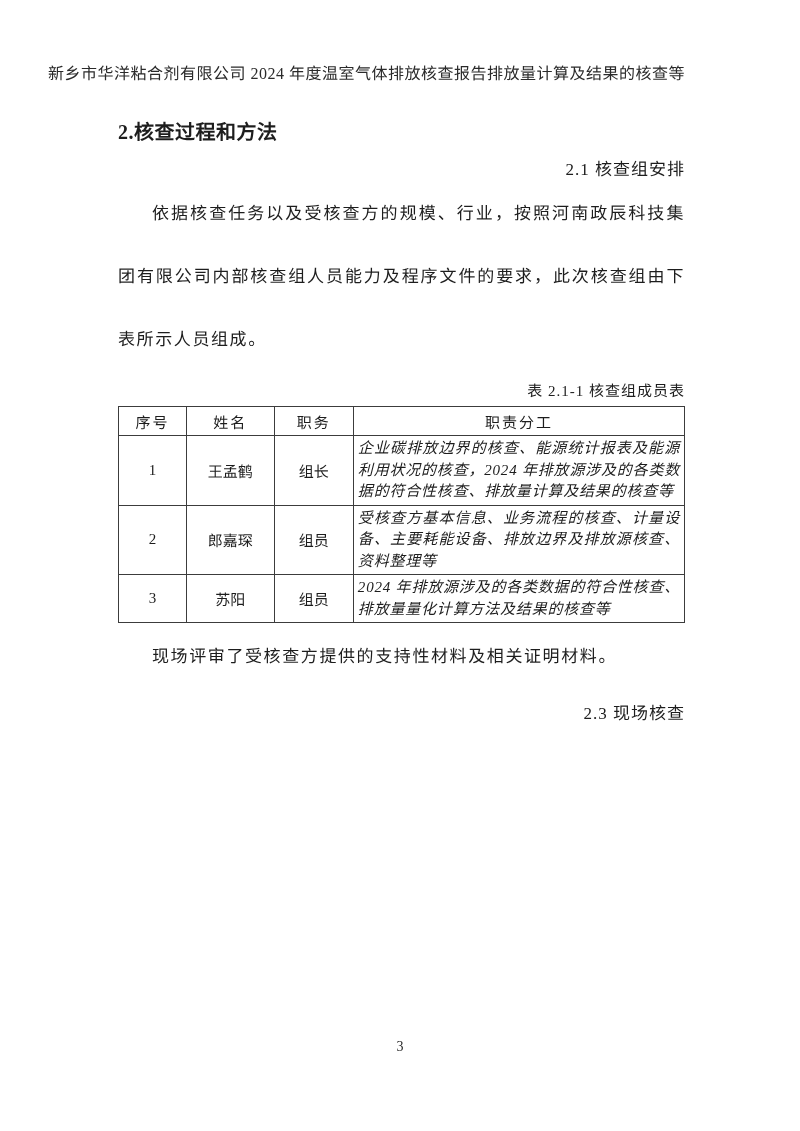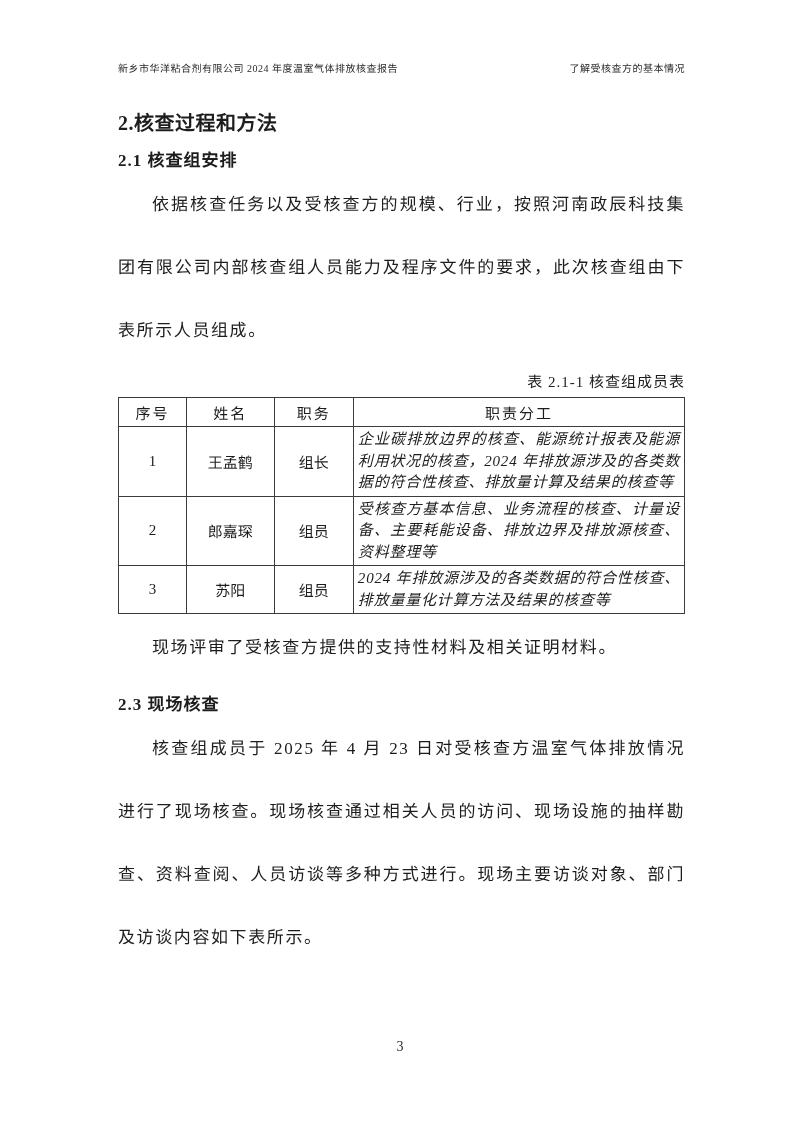--- a/index.html
+++ b/index.html
@@ -13,40 +13,41 @@
   }
   .page {
     position: relative;
     box-sizing: border-box;
     width: 800px;
     height: 1131px;
     padding: 60px 115px 0 118px;
   }
   .doc-header {
     display: flex;
-    justify-content: space-between;
+    justify-content: flex-end;
     align-items: baseline;
-    font-size: 10px;
+    font-size: 16px;
     letter-spacing: 0.5px;
     color: #2a2a2a;
     white-space: nowrap;
   }
   h1.sec-title {
     font-size: 20px;
     font-weight: bold;
     margin: 36px 0 0 0;
     line-height: 24px;
     letter-spacing: 0.5px;
   }
   h2.sub-title {
     font-size: 17px;
-    font-weight: bold;
+    font-weight: normal;
     margin: 14px 0 0 0;
     line-height: 24px;
     letter-spacing: 1px;
+    text-align: right;
   }
   p.body-par {
     font-size: 17px;
     line-height: 63px;
     margin: 0;
     text-indent: 2em;
     text-align: justify;
     text-justify: inter-character;
     letter-spacing: 1.6px;
   }
@@ -95,21 +96,21 @@
     color: #2a2a2a;
   }
 </style>
 </head>
 <body>
 
 <div class="page">
 
   <div class="doc-header">
     <span>新乡市华洋粘合剂有限公司 2024 年度温室气体排放核查报告</span>
-    <span>了解受核查方的基本情况</span>
+    <span>排放量计算及结果的核查等</span>
   </div>
 
   <h1 class="sec-title">2.核查过程和方法</h1>
 
   <h2 class="sub-title">2.1 核查组安排</h2>
   <p class="body-par">依据核查任务以及受核查方的规模、行业，按照河南政辰科技集团有限公司内部核查组人员能力及程序文件的要求，此次核查组由下表所示人员组成。</p>
 
   <div class="table-caption">表 2.1-1  核查组成员表</div>
 
   <table class="team">
@@ -145,17 +146,16 @@
         <td class="c">苏阳</td>
         <td class="c">组员</td>
         <td class="duty">2024 年排放源涉及的各类数据的符合性核查、排放量量化计算方法及结果的核查等</td>
       </tr>
     </tbody>
   </table>
 
   <p class="body-par tight">现场评审了受核查方提供的支持性材料及相关证明材料。</p>
 
   <h2 class="sub-title">2.3 现场核查</h2>
-  <p class="body-par">核查组成员于 2025 年 4 月 23 日对受核查方温室气体排放情况进行了现场核查。现场核查通过相关人员的访问、现场设施的抽样勘查、资料查阅、人员访谈等多种方式进行。现场主要访谈对象、部门及访谈内容如下表所示。</p>
 
   <div class="page-number">3</div>
 
 </div>
 
 </body></html>

